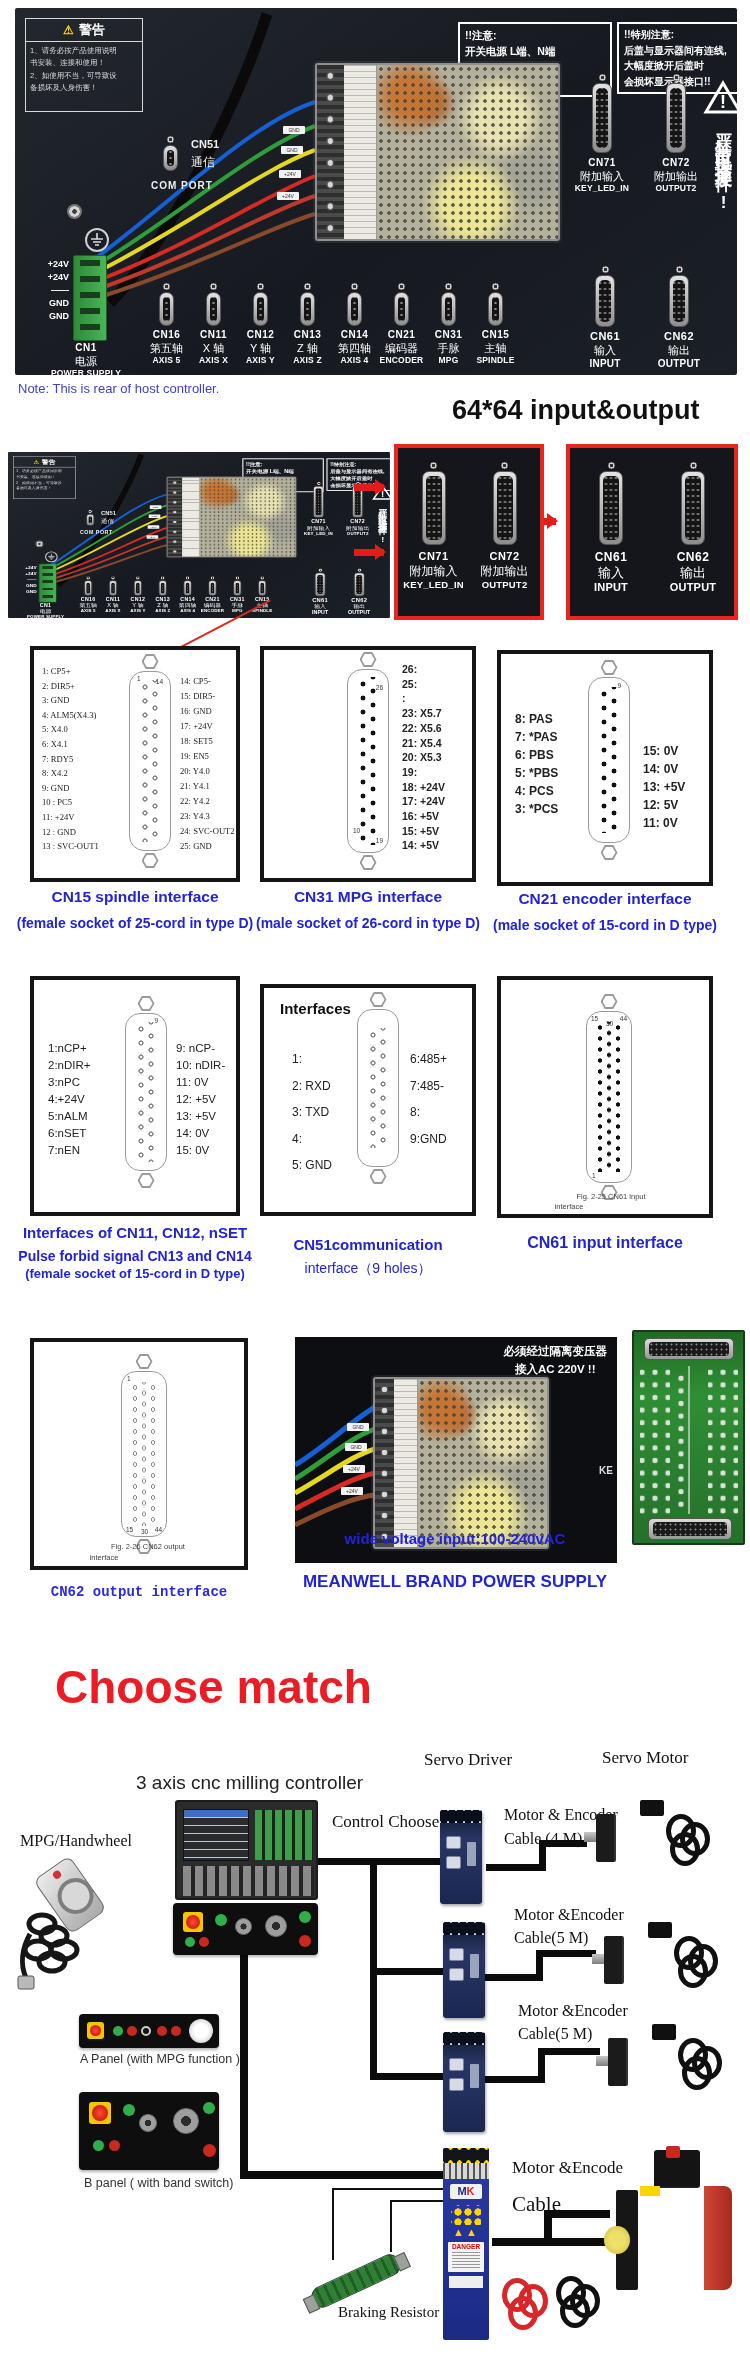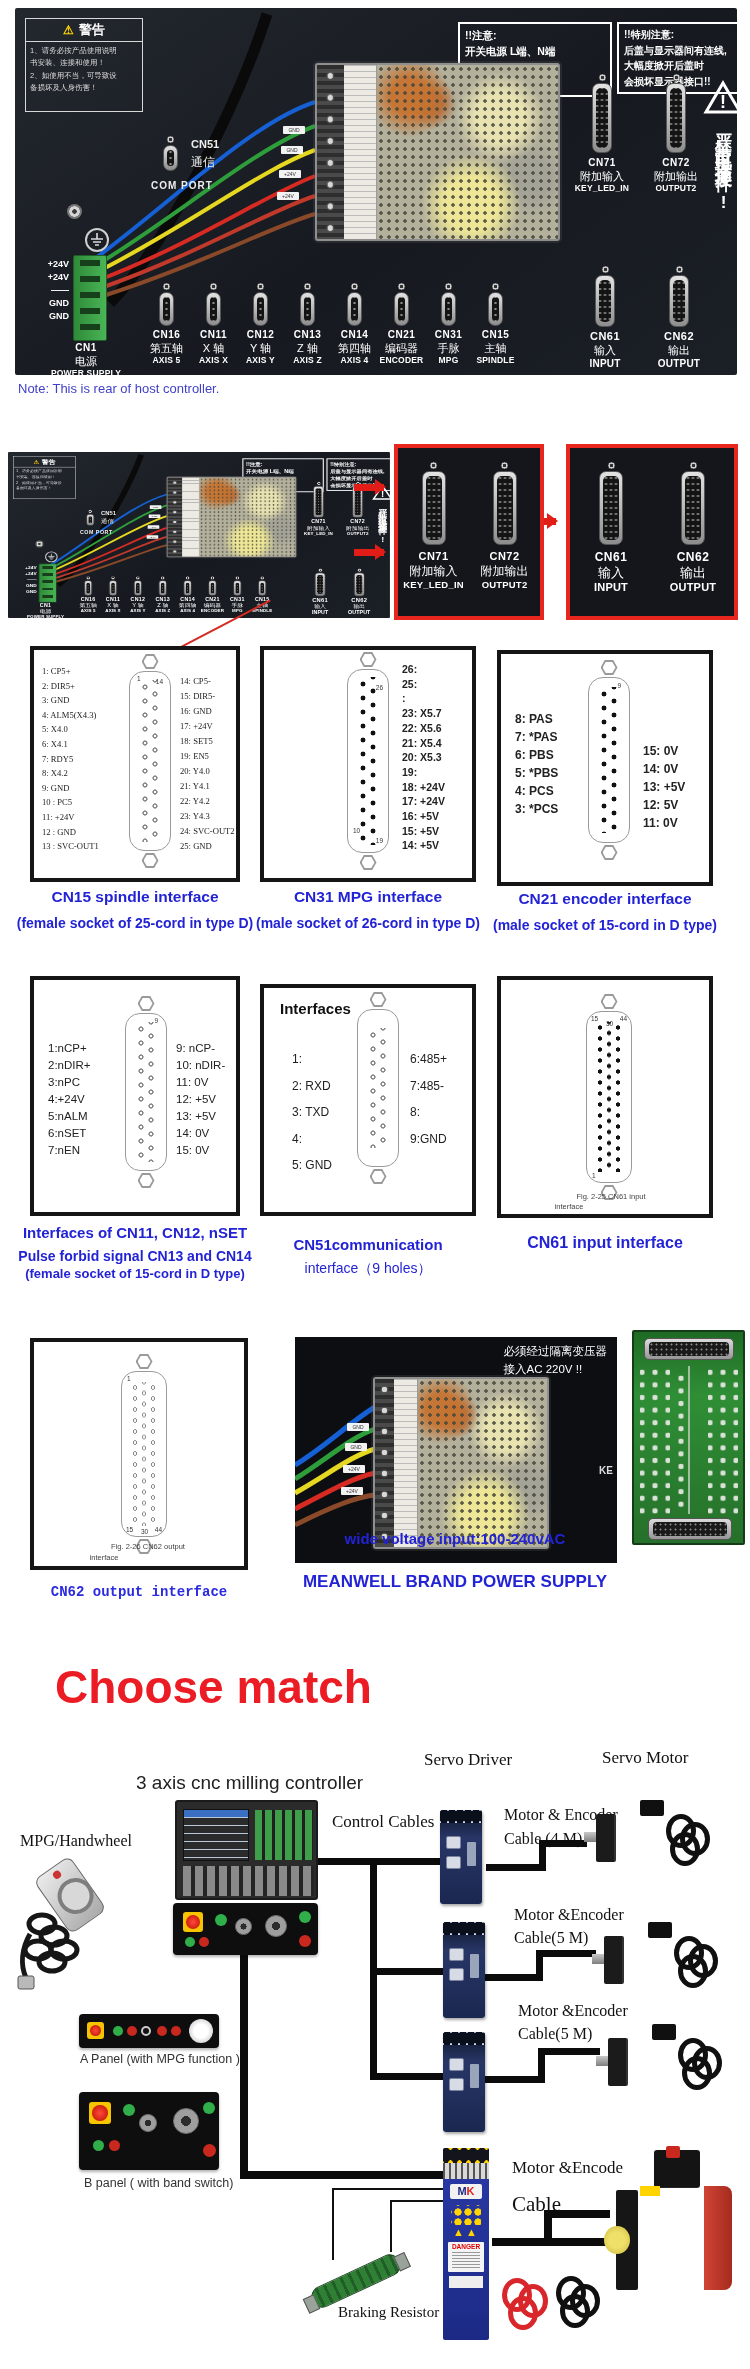--- a/index.html
+++ b/index.html
@@ -351,20 +351,21 @@
               <div class="l1" style="font-size:11px">CN62</div>
               <div class="l2">输出</div>
               <div class="l3" style="font-size:10px">OUTPUT</div>
             </div>
           </div>
         </div>
     </div>
   </div>
 
   <div class="abs" style="left:18px;top:381px;font-size:13px;color:#4040c8">Note: This is rear of host controller.</div>
+  <div class="abs" style="left:452px;top:395px;font-size:27px;font-weight:bold;color:#111">64*64 input&amp;output</div>
 
   <div class="abs mini-wrap" style="left:8px;top:452px;width:384px;height:168px">
       <div class="panel">
       <svg class="abs" style="left:0;top:0" width="722" height="367" viewBox="0 0 722 367">
         <path d="M95,295 C140,250 215,120 252,6" stroke="#0a0a0a" stroke-width="11" fill="none"></path>
         <path d="M78,252 C150,200 235,115 300,94" stroke="#1560d4" stroke-width="4" fill="none"></path>
         <path d="M80,258 C160,210 240,140 300,118" stroke="#2e9e3a" stroke-width="4" fill="none"></path>
         <path d="M82,264 C170,220 245,162 300,142" stroke="#e6d820" stroke-width="4" fill="none"></path>
         <path d="M84,272 C180,235 250,187 300,168" stroke="#d62a22" stroke-width="4" fill="none"></path>
         <path d="M86,280 C185,245 255,202 300,188" stroke="#c0392b" stroke-width="4" fill="none"></path>
@@ -822,21 +823,21 @@
   <div class="cap" style="left:30px;top:1584px;width:218px;font-size:14px;font-family:'Liberation Mono',monospace;color:#2a2ae0">CN62 output interface</div>
 
   <div class="photo2" style="left:295px;top:1337px;width:322px;height:226px">
     <svg class="abs" style="left:0;top:0" width="322" height="226" viewBox="0 0 322 226">
       <path d="M0,128 C30,110 55,85 80,70" stroke="#1560d4" stroke-width="5" fill="none"></path>
       <path d="M0,142 C32,122 56,100 80,92" stroke="#2e9e3a" stroke-width="5" fill="none"></path>
       <path d="M0,156 C35,136 58,118 80,112" stroke="#e6d820" stroke-width="5" fill="none"></path>
       <path d="M0,172 C38,152 60,140 80,136" stroke="#d62a22" stroke-width="5" fill="none"></path>
       <path d="M0,188 C40,168 62,160 80,158" stroke="#8a4a2a" stroke-width="5" fill="none"></path>
     </svg>
-    <div class="abs" style="right:10px;top:5px;color:#fff;font-weight:normal;font-size:11.5px;line-height:1.6;text-align:left">
+    <div class="abs" style="right:10px;top:5px;color:#fff;font-weight:bold;font-size:11.5px;line-height:1.6;text-align:center">
       <div>必须经过隔离变压器</div>
       <div>接入AC 220V !!</div>
     </div>
     <div class="psu" style="left:78px;top:40px;width:176px;height:172px">
       <div class="psu-term"></div>
       <div class="psu-label"></div>
       <div class="psu-grille"></div>
     </div>
     <span class="wtag" style="left:52px;top:86px">GND</span>
     <span class="wtag" style="left:50px;top:106px">GND</span>
@@ -859,21 +860,21 @@
   </div>
 
   <div class="cap" style="left:280px;top:1572px;width:350px;font-size:17px">MEANWELL BRAND POWER SUPPLY</div>
   <div class="cap" style="left:280px;top:1530px;width:350px;font-size:15px">wide voltage input:100-240vAC</div>
 
   <div class="abs" style="left:55px;top:1660px;font-size:46px;font-weight:bold;color:#ec1c24">Choose match</div>
 
   <div class="lbl serif-lbl" style="left:424px;top:1750px;font-size:17px">Servo Driver</div>
   <div class="lbl serif-lbl" style="left:602px;top:1748px;font-size:17px">Servo Motor</div>
   <div class="lbl" style="left:136px;top:1772px;font-size:19px;color:#222">3 axis cnc milling controller</div>
-  <div class="lbl serif-lbl" style="left:332px;top:1812px;font-size:17px">Control Cables</div>
+  <div class="lbl serif-lbl" style="left:332px;top:1812px;font-size:17px">Control Choose</div>
   <div class="lbl serif-lbl" style="left:20px;top:1832px;font-size:16px">MPG/Handwheel</div>
   <div class="lbl serif-lbl" style="left:504px;top:1806px;font-size:16px">Motor &amp; Encoder</div>
   <div class="lbl serif-lbl" style="left:504px;top:1830px;font-size:16px">Cable (4 M)</div>
   <div class="lbl serif-lbl" style="left:514px;top:1906px;font-size:16px">Motor &amp;Encoder</div>
   <div class="lbl serif-lbl" style="left:514px;top:1929px;font-size:16px">Cable(5 M)</div>
   <div class="lbl serif-lbl" style="left:518px;top:2002px;font-size:16px">Motor &amp;Encoder</div>
   <div class="lbl serif-lbl" style="left:518px;top:2025px;font-size:16px">Cable(5 M)</div>
   <div class="lbl serif-lbl" style="left:512px;top:2158px;font-size:17px">Motor &amp;Encode</div>
   <div class="lbl serif-lbl" style="left:512px;top:2192px;font-size:21px">Cable</div>
   <div class="lbl" style="left:80px;top:2052px;font-size:12.5px;color:#333">A Panel (with MPG function )</div>

